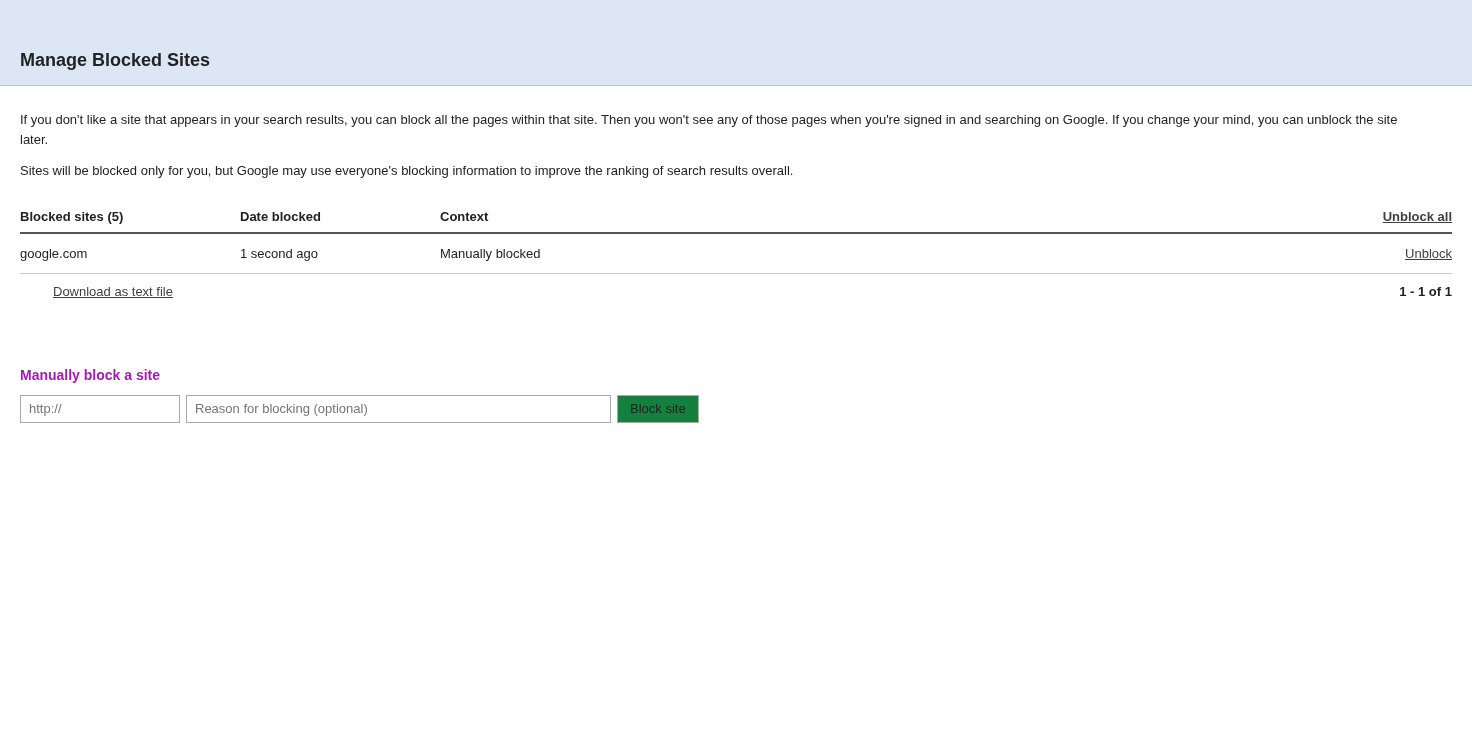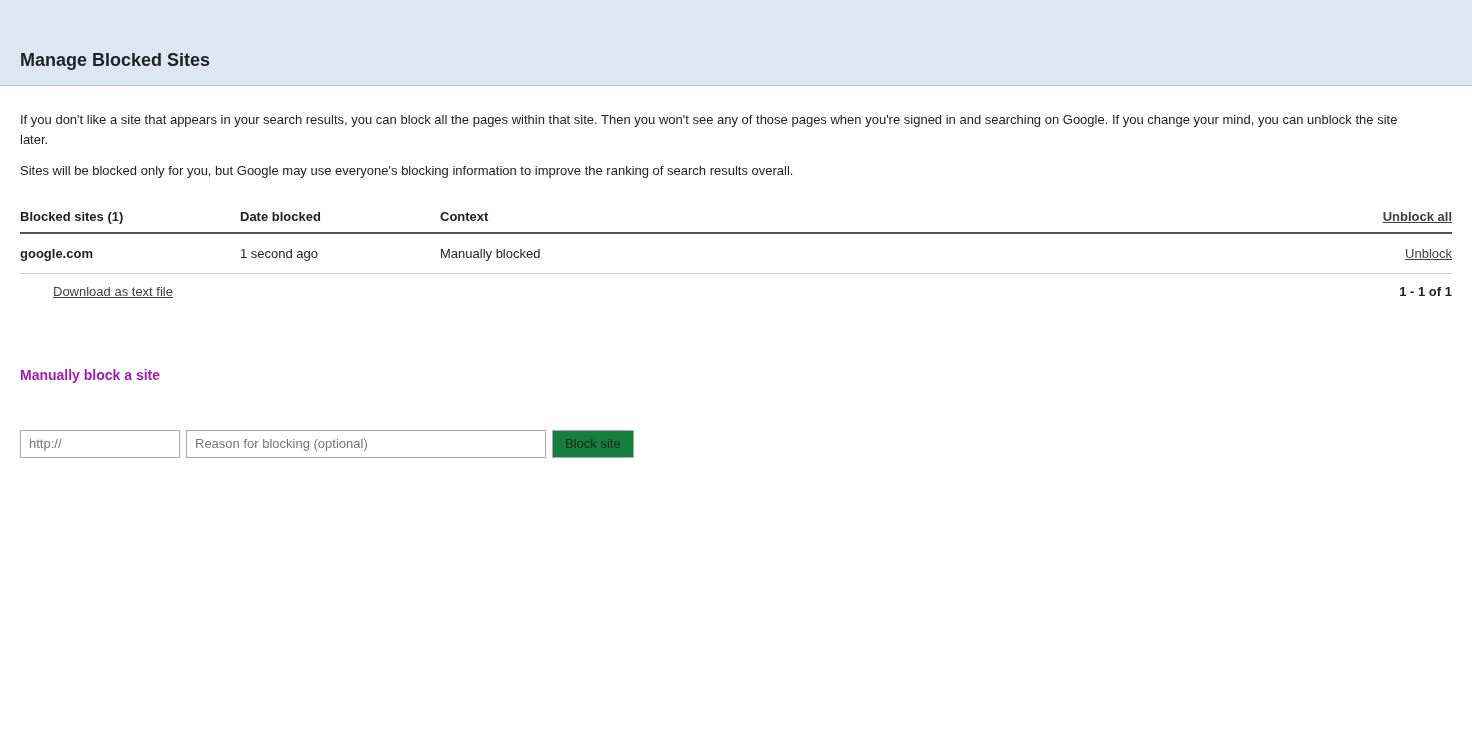--- a/index.html
+++ b/index.html
@@ -74,21 +74,21 @@
       border-bottom: 1px solid #ccc;
     }
 
     .blocked-sites-table tbody td {
       padding: 12px 10px 12px 0;
       font-size: 13px;
       vertical-align: middle;
     }
 
     .blocked-sites-table tbody td.site-name {
-      font-weight: bold;
+      font-weight: normal;
       margin-left: 48px;
     }
 
     .blocked-sites-table tbody td.action-col {
       text-align: right;
       padding-right: 0;
     }
 
     .link {
       color: #404040;
@@ -122,40 +122,39 @@
     .manually-block-section h2 {
       font-size: 14px;
       font-weight: bold;
       color: #a21caf;
       margin-bottom: 12px;
       margin-top: 48px;
     }
 
     .block-form {
       display: flex;
-      align-items: flex-end;
+      align-items: flex-start;
       gap: 6px;
     }
 
     .block-form input[type="text"] {
       border: 1px solid #aaa;
       padding: 5px 8px;
       font-size: 13px;
       color: #999;
       font-family: Arial, sans-serif;
       height: 28px;
     }
 
     .url-input {
       width: 160px;
     }
 
     .reason-input {
-      width: 360px;
-      margin-top: 35px;
+      width: 425px;
     }
 
     .block-btn {
       background: #15803d;
       border: 1px solid #aaa;
       padding: 5px 12px;
       font-size: 13px;
       font-family: Arial, sans-serif;
       cursor: pointer;
       height: 28px;
@@ -189,21 +188,21 @@
 <div class="page-content">
 
   <div class="description-block">
     <p>If you don't like a site that appears in your search results, you can block all the pages within that site. Then you won't see any of those pages when you're signed in and searching on Google. If you change your mind, you can unblock the site later.</p>
     <p>Sites will be blocked only for you, but Google may use everyone's blocking information to improve the ranking of search results overall.</p>
   </div>
 
   <table class="blocked-sites-table">
     <thead>
       <tr>
-        <th class="col-blocked-sites">Blocked sites (1)</th>
+        <th class="col-blocked-sites">Blocked sites (5)</th>
         <th class="col-date">Date blocked</th>
         <th class="col-context">Context</th>
         <th class="col-action action-col">
           <a class="link">Unblock all</a>
         </th>
       </tr>
     </thead>
     <tbody>
       <tr>
         <td class="site-name col-blocked-sites">google.com</td>

